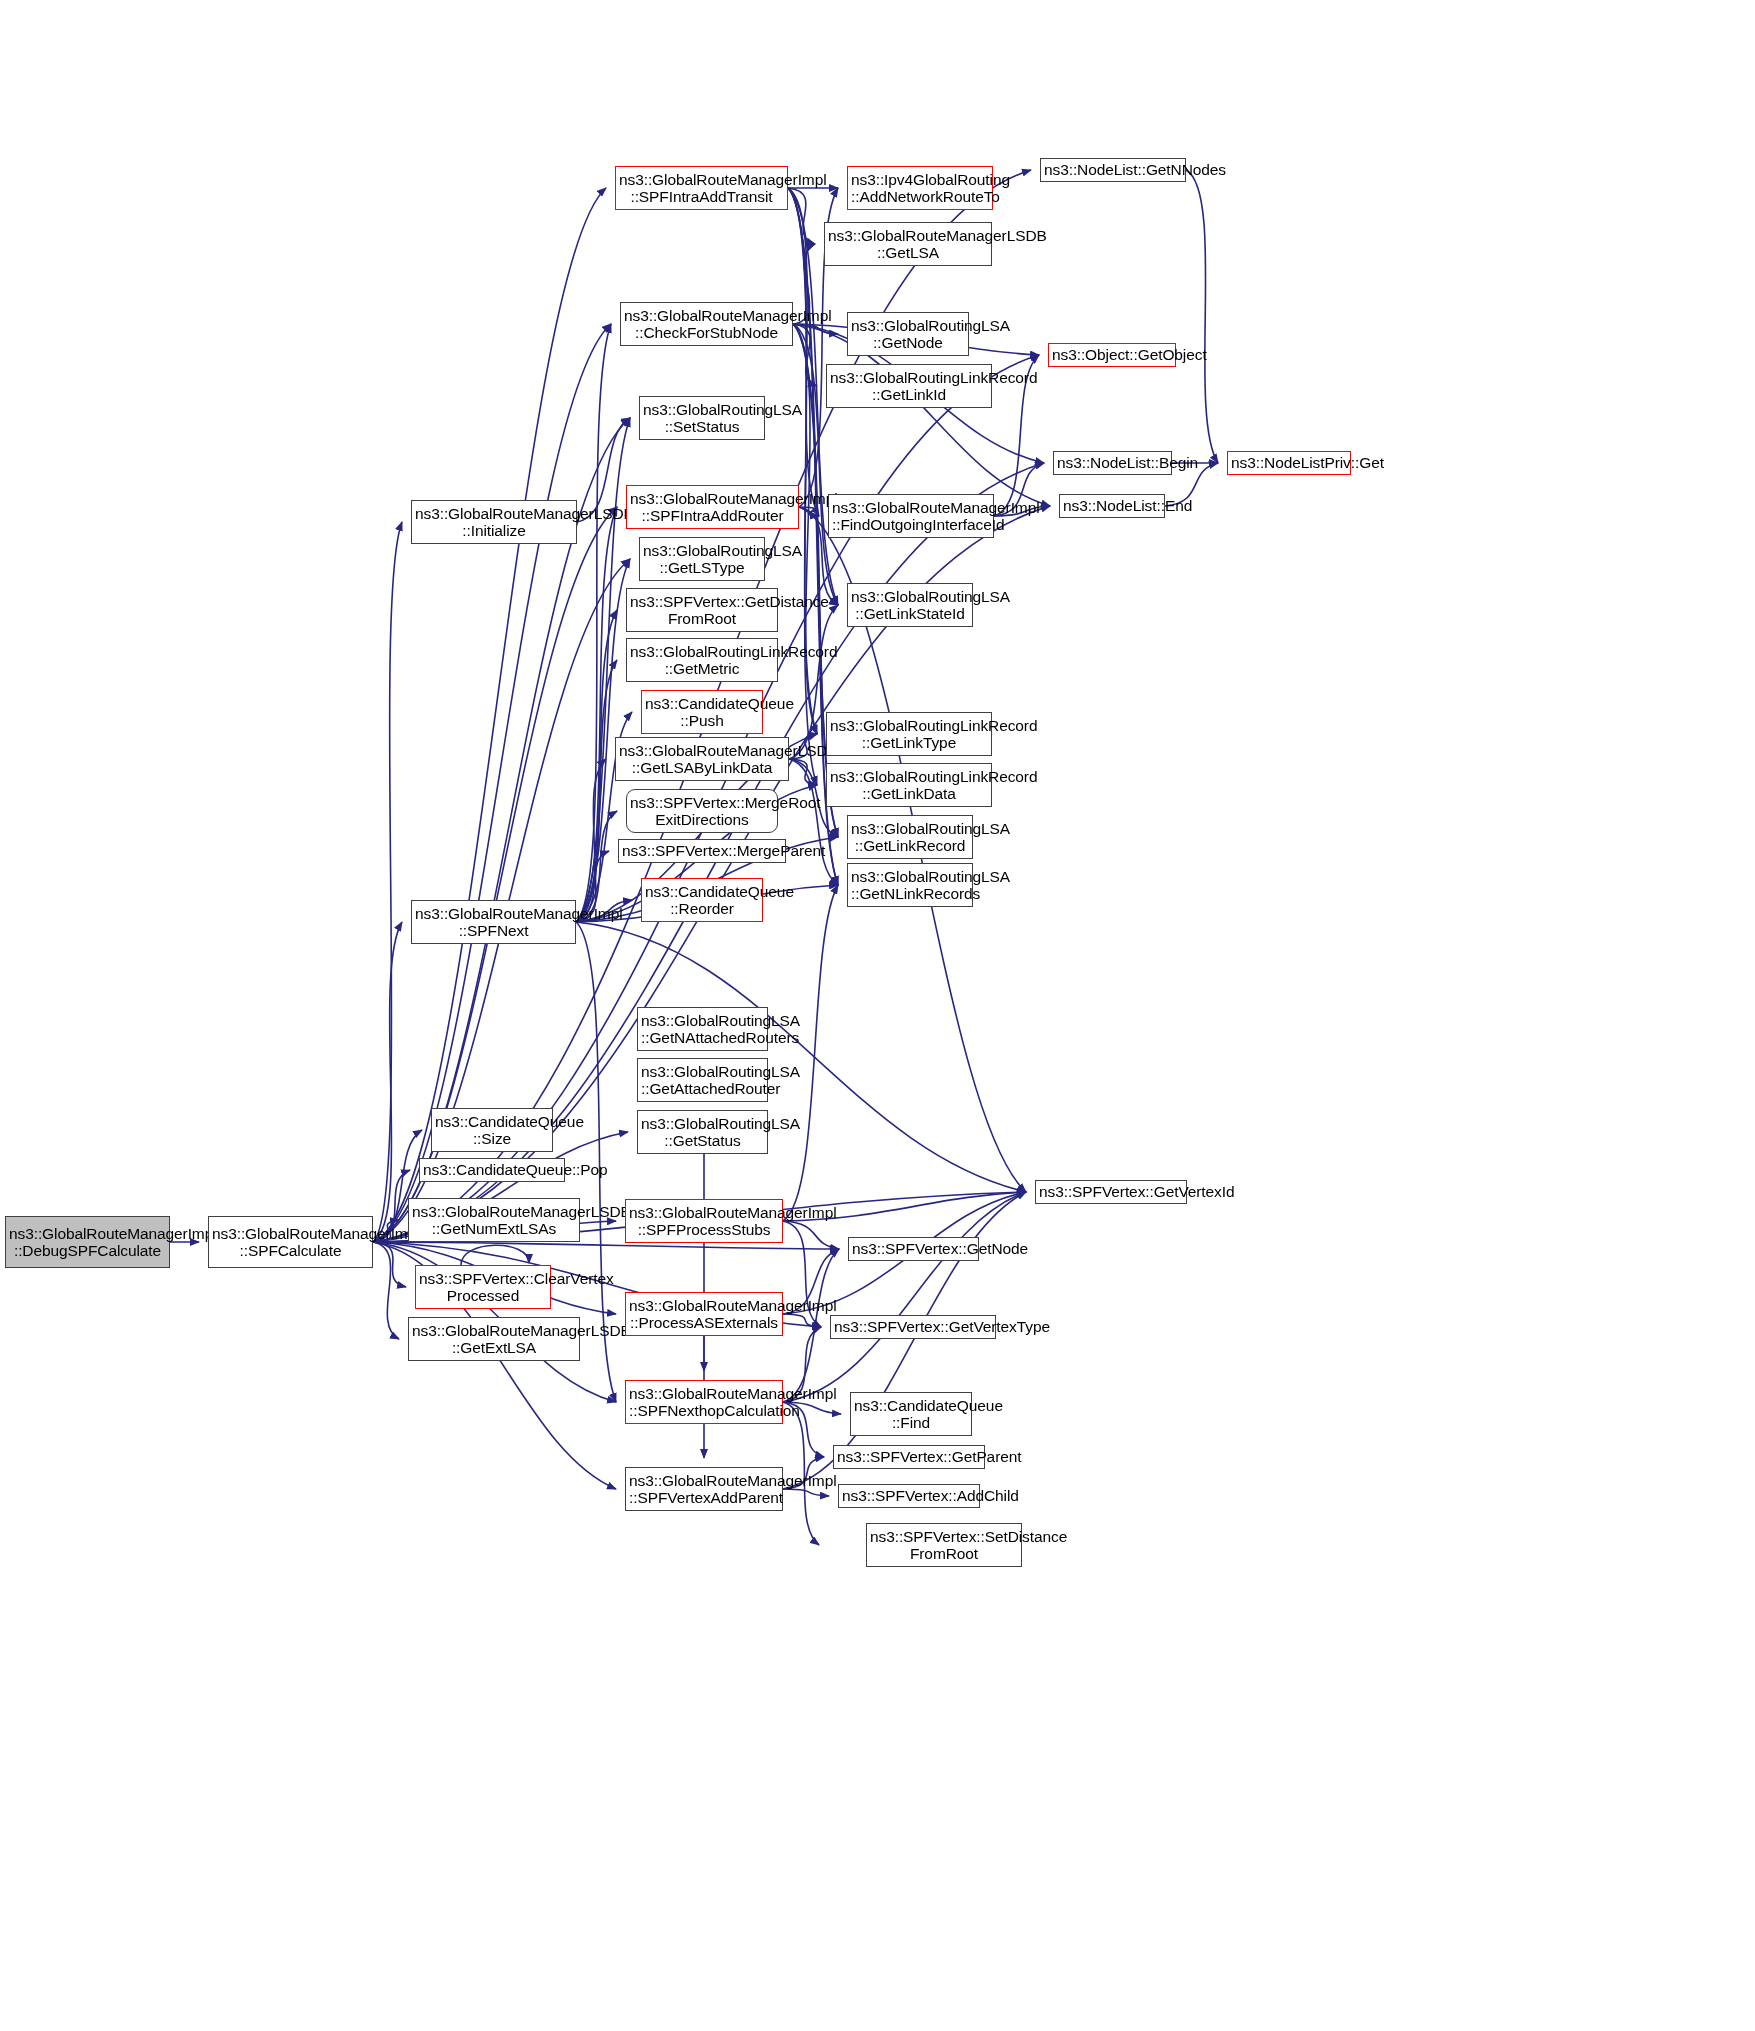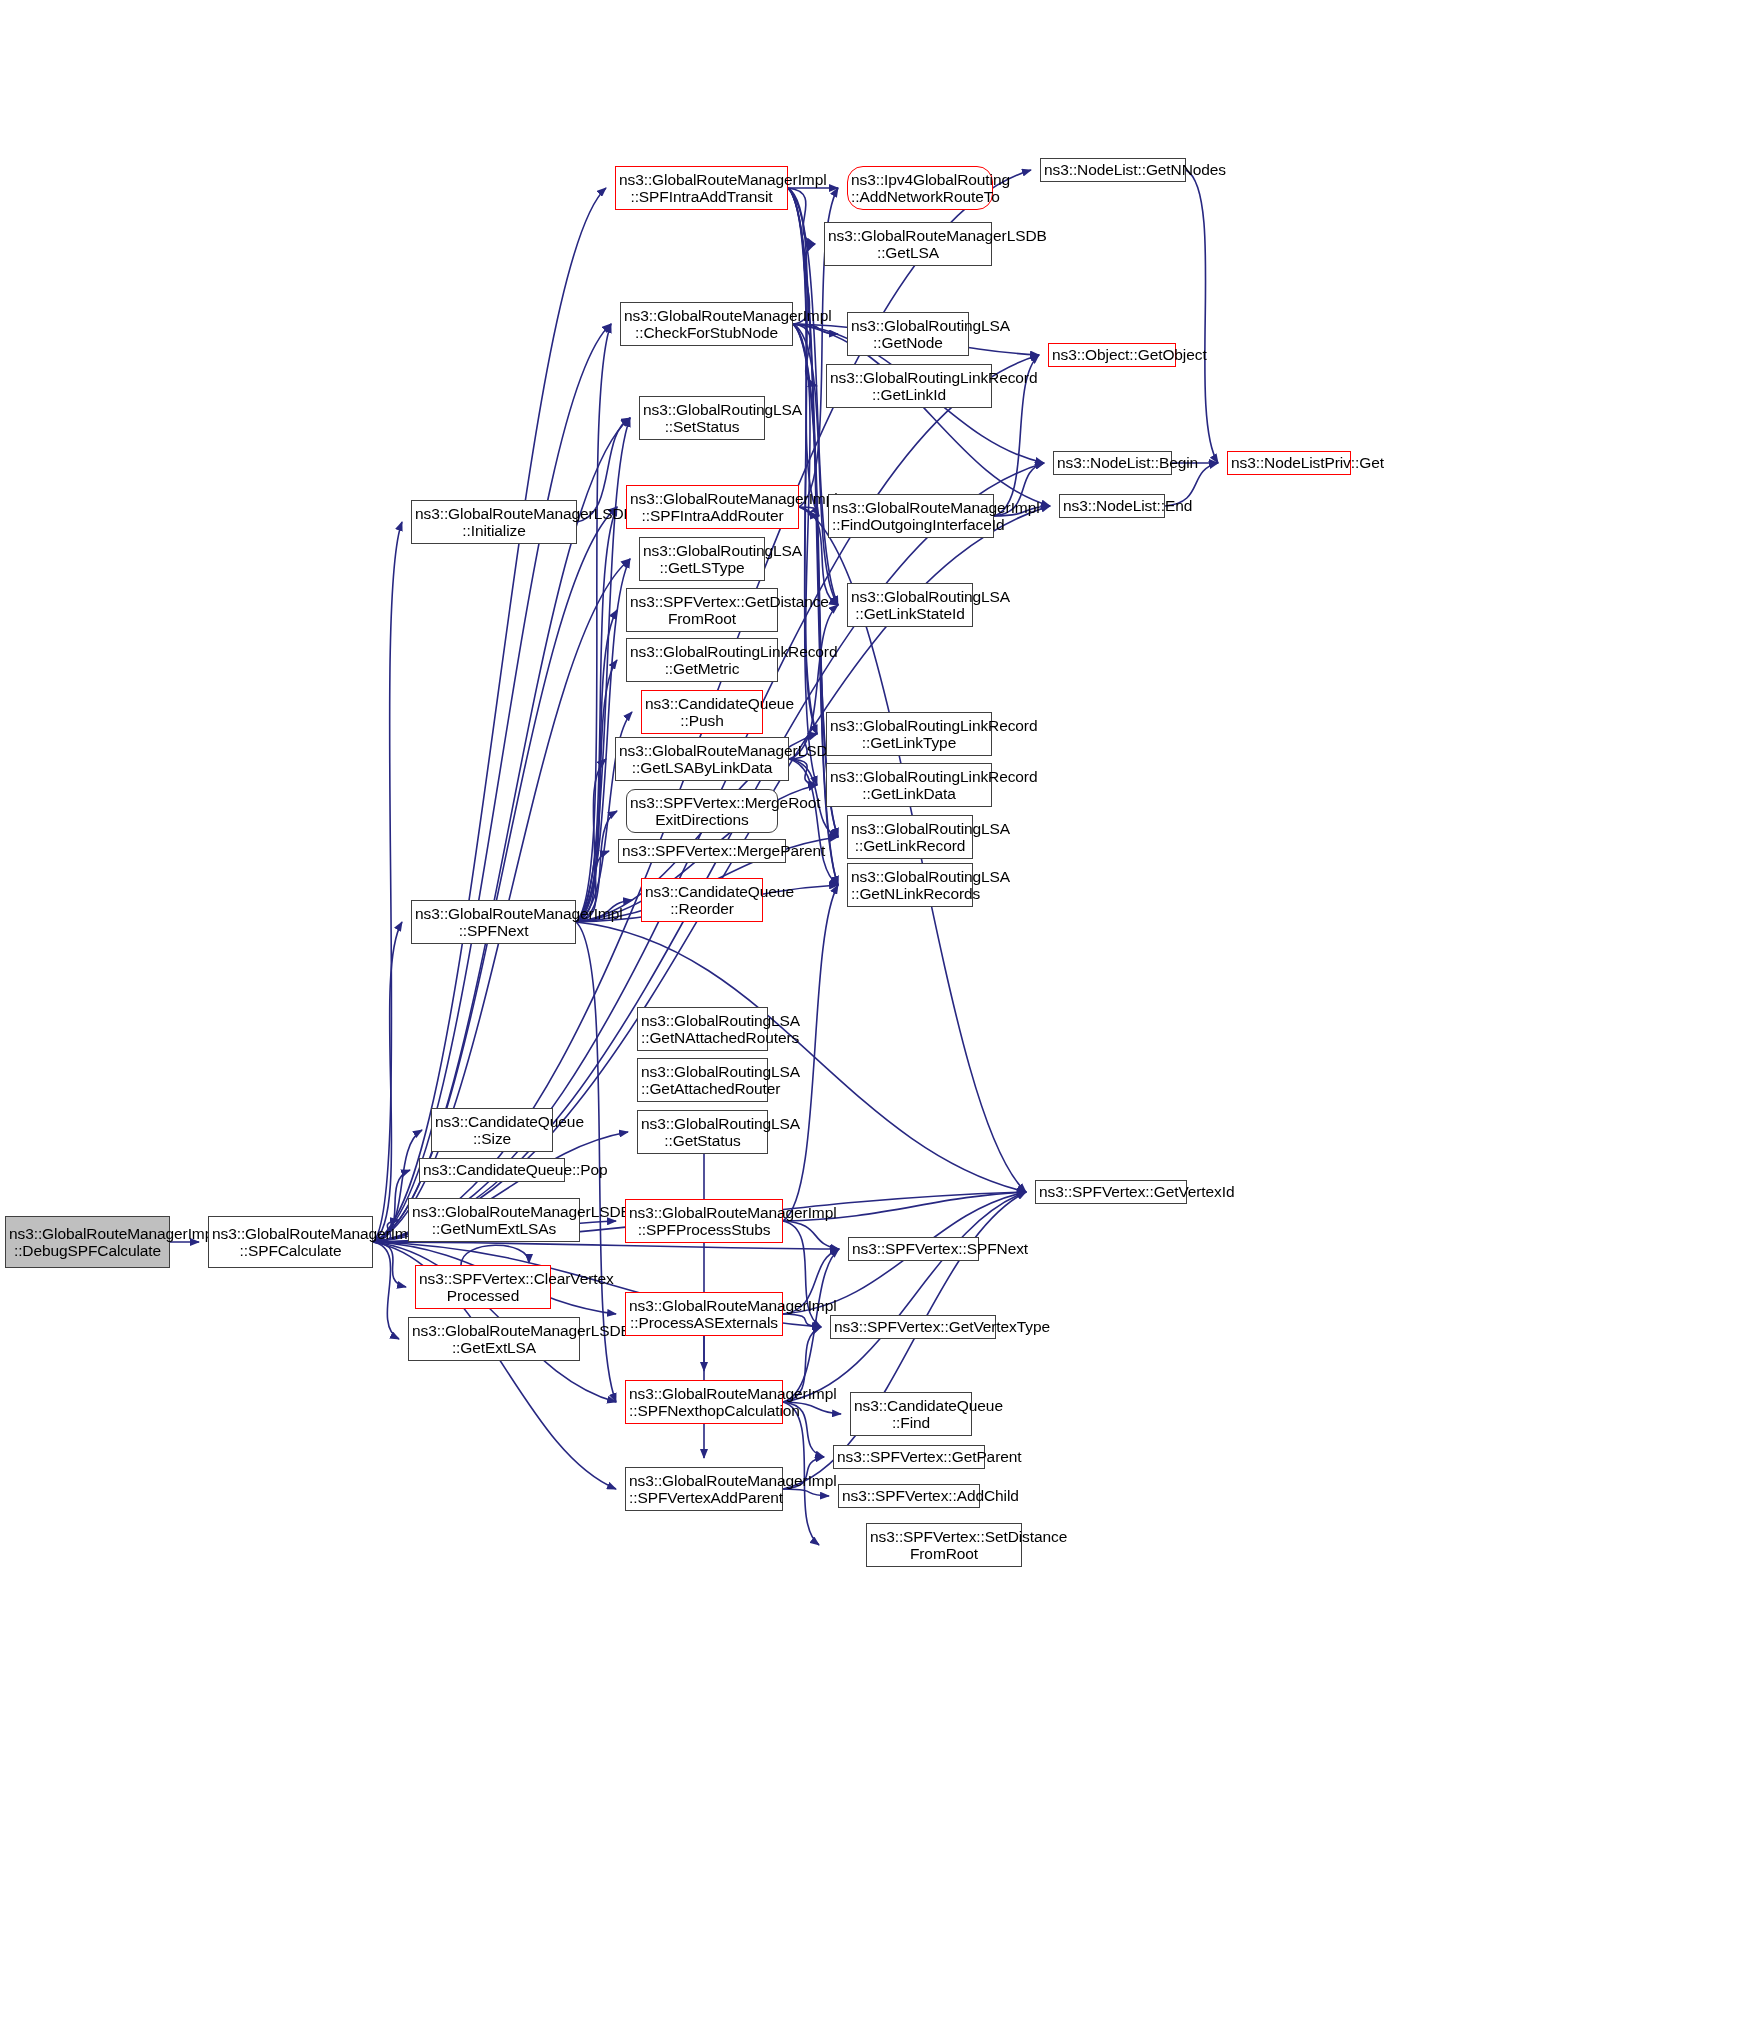--- a/index.html
+++ b/index.html
@@ -160,21 +160,21 @@
         <path d="M783,1489 C823,1489.525 798,1494.845 829,1496" marker-end="url(#ah)"></path>
         <path d="M783,1489 C888.84,1466.725 929.16,1241.005 1026,1192" marker-end="url(#ah)"></path>
       </g>
   </svg>
 <div class="node root" style="left: 5px; top: 1216px; width: 165px; height: 52px;"><span class="node-label">ns3::GlobalRouteManagerImpl
 ::DebugSPFCalculate</span></div>
     <div class="node" style="left: 208px; top: 1216px; width: 165px; height: 52px;"><span class="node-label">ns3::GlobalRouteManagerImpl
 ::SPFCalculate</span></div>
     <div class="node red" style="left: 615px; top: 166px; width: 173px; height: 44px;"><span class="node-label">ns3::GlobalRouteManagerImpl
 ::SPFIntraAddTransit</span></div>
-    <div class="node red" style="left: 847px; top: 166px; width: 146px; height: 44px; border-radius: 16px;"><span class="node-label">ns3::Ipv4GlobalRouting
+    <div class="node red" style="left: 847px; top: 166px; width: 146px; height: 44px;"><span class="node-label">ns3::Ipv4GlobalRouting
 ::AddNetworkRouteTo</span></div>
     <div class="node" style="left: 824px; top: 222px; width: 168px; height: 44px;"><span class="node-label">ns3::GlobalRouteManagerLSDB
 ::GetLSA</span></div>
     <div class="node" style="left: 1040px; top: 158px; width: 146px; height: 24px;"><span class="node-label">ns3::NodeList::GetNNodes</span></div>
     <div class="node" style="left: 620px; top: 302px; width: 173px; height: 44px;"><span class="node-label">ns3::GlobalRouteManagerImpl
 ::CheckForStubNode</span></div>
     <div class="node" style="left: 847px; top: 312px; width: 122px; height: 44px;"><span class="node-label">ns3::GlobalRoutingLSA
 ::GetNode</span></div>
     <div class="node" style="left: 826px; top: 364px; width: 166px; height: 44px;"><span class="node-label">ns3::GlobalRoutingLinkRecord
 ::GetLinkId</span></div>
@@ -228,21 +228,21 @@
     <div class="node" style="left: 419px; top: 1158px; width: 146px; height: 24px;"><span class="node-label">ns3::CandidateQueue::Pop</span></div>
     <div class="node" style="left: 408px; top: 1198px; width: 172px; height: 44px;"><span class="node-label">ns3::GlobalRouteManagerLSDB
 ::GetNumExtLSAs</span></div>
     <div class="node red" style="left: 415px; top: 1265px; width: 136px; height: 44px;"><span class="node-label">ns3::SPFVertex::ClearVertex
 Processed</span></div>
     <div class="node" style="left: 408px; top: 1317px; width: 172px; height: 44px;"><span class="node-label">ns3::GlobalRouteManagerLSDB
 ::GetExtLSA</span></div>
     <div class="node" style="left: 1035px; top: 1180px; width: 152px; height: 24px;"><span class="node-label">ns3::SPFVertex::GetVertexId</span></div>
     <div class="node red" style="left: 625px; top: 1199px; width: 158px; height: 44px;"><span class="node-label">ns3::GlobalRouteManagerImpl
 ::SPFProcessStubs</span></div>
-    <div class="node" style="left: 848px; top: 1237px; width: 131px; height: 24px;"><span class="node-label">ns3::SPFVertex::SPFNext</span></div>
+    <div class="node" style="left: 848px; top: 1237px; width: 131px; height: 24px;"><span class="node-label">ns3::SPFVertex::GetNode</span></div>
     <div class="node red" style="left: 625px; top: 1292px; width: 158px; height: 44px;"><span class="node-label">ns3::GlobalRouteManagerImpl
 ::ProcessASExternals</span></div>
     <div class="node" style="left: 830px; top: 1315px; width: 166px; height: 24px;"><span class="node-label">ns3::SPFVertex::GetVertexType</span></div>
     <div class="node red" style="left: 625px; top: 1380px; width: 158px; height: 44px;"><span class="node-label">ns3::GlobalRouteManagerImpl
 ::SPFNexthopCalculation</span></div>
     <div class="node" style="left: 850px; top: 1392px; width: 122px; height: 44px;"><span class="node-label">ns3::CandidateQueue
 ::Find</span></div>
     <div class="node" style="left: 833px; top: 1445px; width: 152px; height: 24px;"><span class="node-label">ns3::SPFVertex::GetParent</span></div>
     <div class="node" style="left: 625px; top: 1467px; width: 158px; height: 44px;"><span class="node-label">ns3::GlobalRouteManagerImpl
 ::SPFVertexAddParent</span></div>

